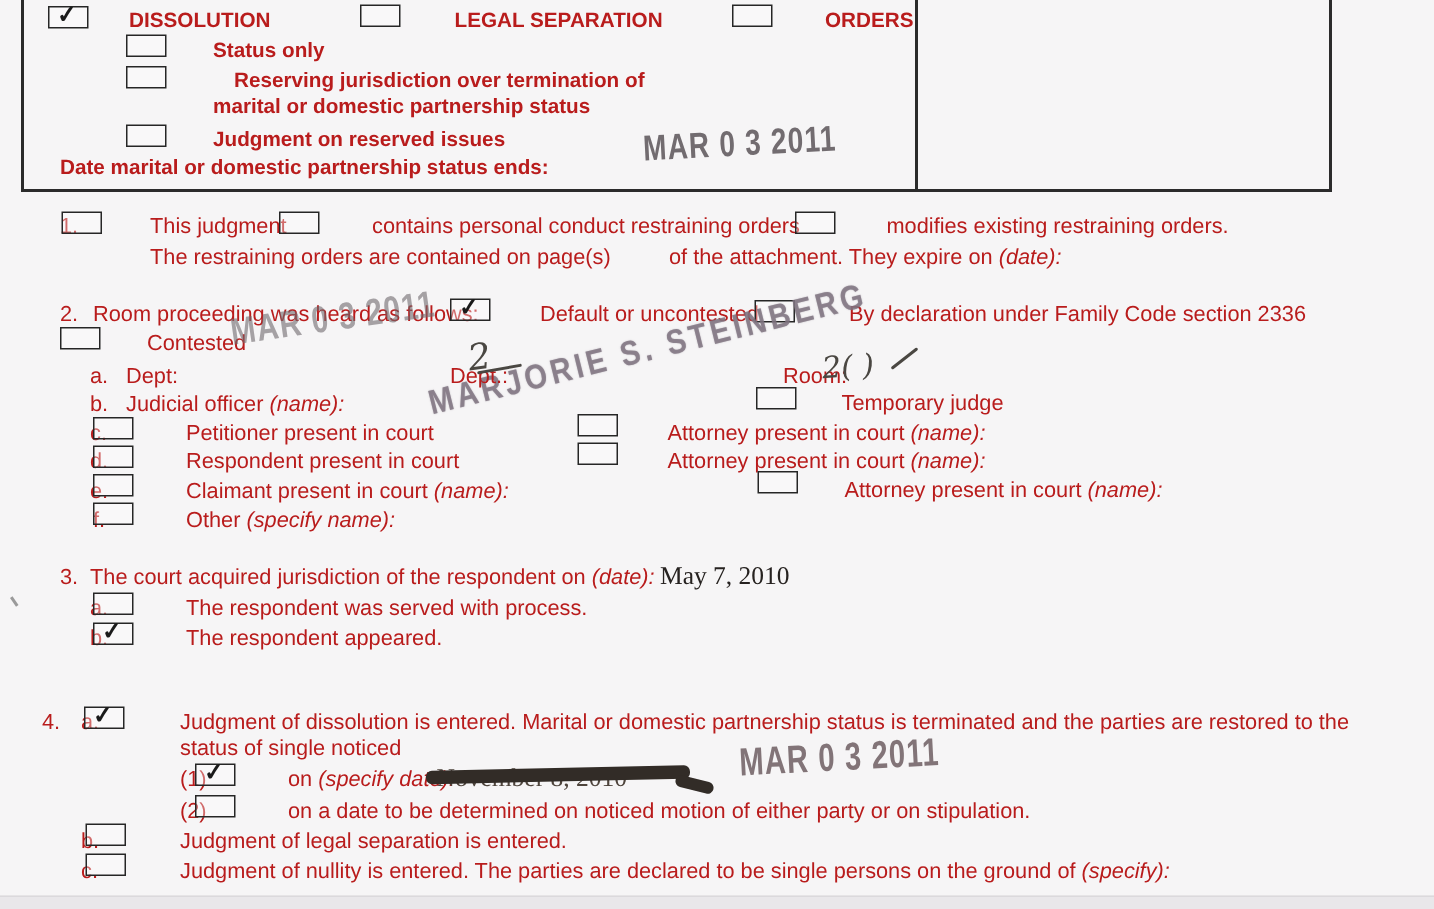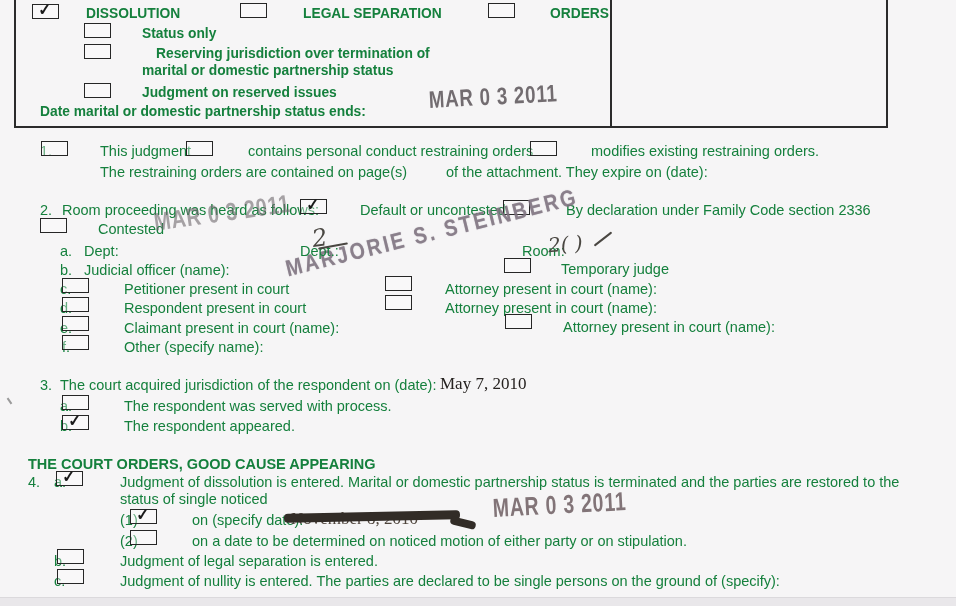--- a/index.html
+++ b/index.html
@@ -4,23 +4,23 @@
 <style>
   html,body{margin:0;padding:0;}
   body{
     width:956px;height:606px;position:relative;overflow:hidden;
     background:#f6f5f6;
     font-family:"Liberation Sans",sans-serif;
     color:#1c1b1a;
   }
   .page{position:absolute;inset:0;}
   
-  .t{position:absolute;font-size:14.5px;white-space:nowrap;color:#15803d;padding-left:20px;}
+  .t{position:absolute;font-size:14.5px;white-space:nowrap;color:#b91c1c;padding-left:20px;}
   .b{font-weight:700;}
-  .it{text-align:right;}
+  .it{font-style:italic;text-align:right;}
   .boxlbl{font-size:13.8px;font-weight:700;}
   .serif{font-family:"Liberation Serif",serif;font-size:17px;color:#262220;}
   
   .cb{
     position:absolute;width:27px;height:15px;
     border:1.6px solid #262626;background:rgba(255,255,255,.35);
     box-sizing:border-box;
   }
   .cb.checked::after{
     content:"\2713";
@@ -162,21 +162,20 @@
     <span class="serif" style="position:absolute;left:440px;top:374px">May 7, 2010</span>
     <div class="tickmark" style="left:6px;top:400px"></div>
     <span class="t" style="left:40px;top:398px">a.</span>
     <div class="cb" style="left:62px;top:395px"></div>
     <span class="t" style="left:104px;top:398px">The respondent was served with process.</span>
     <span class="t" style="left:40px;top:418px">b.</span>
     <div class="cb checked" style="left:62px;top:415px"></div>
     <span class="t" style="left:104px;top:418px">The respondent appeared.</span>
   </div>
 
-  <span class="t b" style="left:8px;top:456px">THE COURT ORDERS, GOOD CAUSE APPEARING</span>
 
   <div>
     <span class="t" style="left:8px;top:474px">4.</span>
     <span class="t" style="left:34px;top:474px">a.</span>
     <div class="cb checked" style="left:56px;top:471px"></div>
     <span class="t" style="left:100px;top:474px">Judgment of dissolution is entered. Marital or domestic partnership status is terminated and the parties are restored to the</span>
     <span class="t" style="left:100px;top:491px">status of single noticed</span>
 
     <span class="stamp stamp-4">MAR 0 3 2011</span>
 

